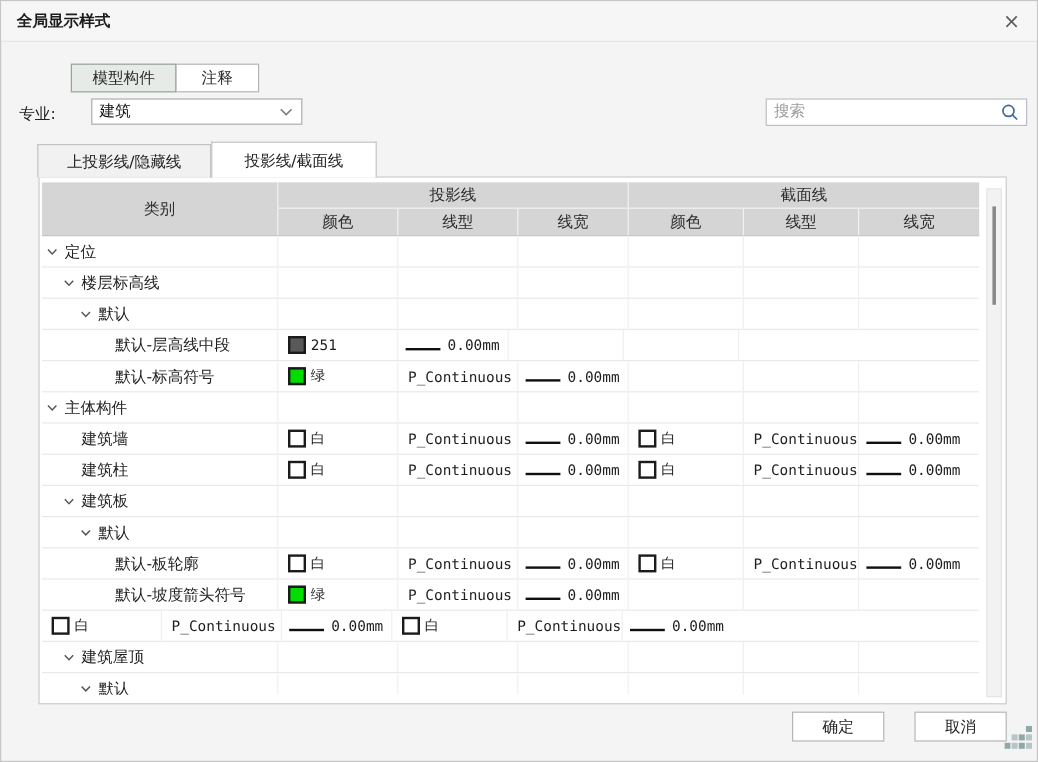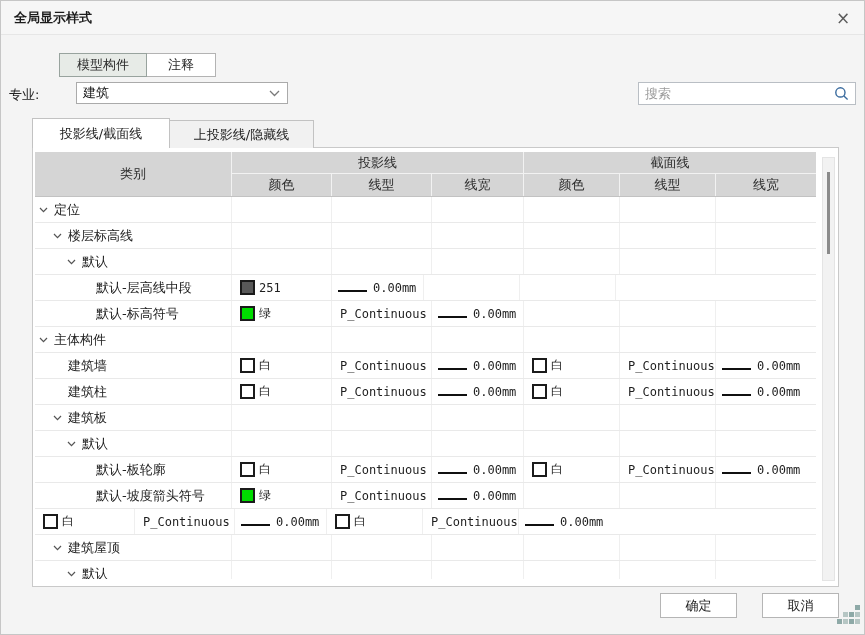--- a/index.html
+++ b/index.html
@@ -34,23 +34,23 @@
   .mode-tabs{position:absolute;left:31px;top:52px;display:flex;}
   .mode-tab{
     height:24px;box-sizing:border-box;font-size:13px;color:#2a2a2a;
     display:flex;align-items:center;justify-content:center;
     background:#fff;border:1px solid #b3b3b3;margin-left:27px;
   }
   .mode-tab.first{width:88px;}
   .mode-tab.second{width:70px;margin-left:-1px;}
   .mode-tab.active{background:#e7ebe7;border-color:#98a39e;z-index:2;}
   
-  .prof-label{position:absolute;left:8px;top:85px;font-size:13px;color:#222;}
+  .prof-label{position:absolute;left:15px;top:85px;font-size:13px;color:#222;}
   .dropdown{
-    position:absolute;left:75px;top:81px;width:212px;height:22px;
+    position:absolute;left:75px;top:81px;width:176px;height:22px;
     background:#fff;border:1px solid #aaaaaa;box-sizing:border-box;
     display:flex;align-items:center;
   }
   .dropdown .dd-value{font-size:13px;color:#111;padding-left:6px;flex:1;}
   .dropdown .dd-chev{padding-right:7px;display:flex;align-items:center;}
   
   .search-box{
     position:absolute;left:637px;top:81px;width:218px;height:23px;
     background:#fff;border:1px solid #b9bec4;box-sizing:border-box;
     display:flex;align-items:center;
@@ -172,22 +172,22 @@
     <input type="text" placeholder="搜索" style="">
     <span class="search-icon">
       <svg width="15" height="15" viewBox="0 0 15 15">
         <circle cx="6.4" cy="6.4" r="4.6" fill="none" stroke="#3a6b9e" stroke-width="1.4"></circle>
         <line x1="9.9" y1="9.9" x2="13.6" y2="13.6" stroke="#3a6b9e" stroke-width="1.4"></line>
       </svg>
     </span>
   </div>
 
   <div class="line-tabs">
+    <div class="line-tab inactive">上投影线/隐藏线</div>
     <div class="line-tab active">投影线/截面线</div>
-    <div class="line-tab inactive">上投影线/隐藏线</div>
   </div>
 
   <div class="panel">
     <div class="table">
       <div class="thead">
         <div class="th th-cat">类别</div>
         <div class="hgroups">
           <div class="hgrow">
             <div class="th th-g1">投影线</div>
             <div class="th th-g2">截面线</div>

